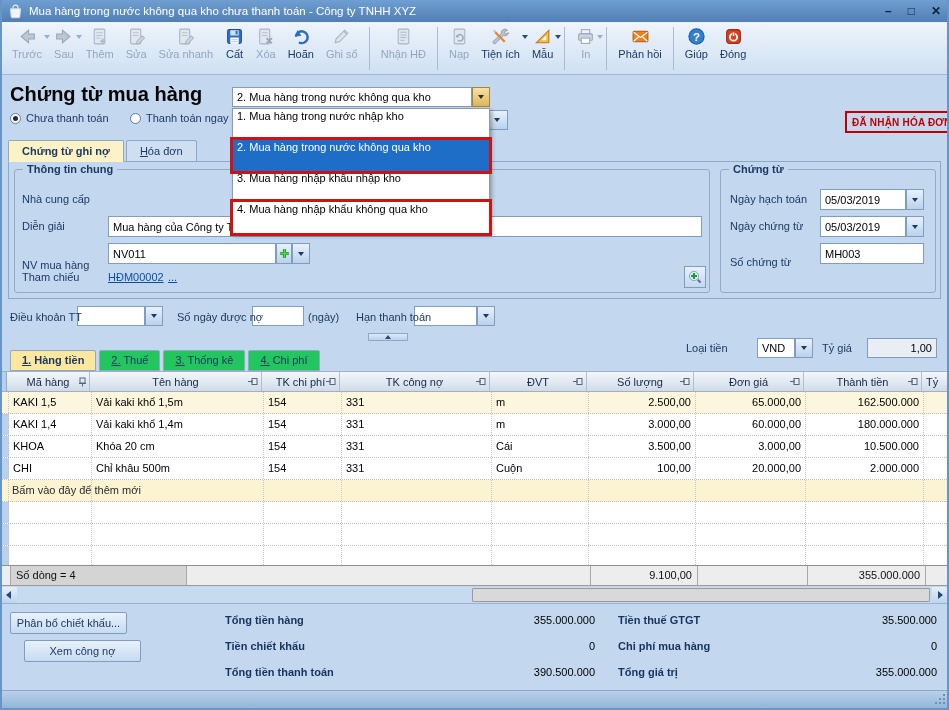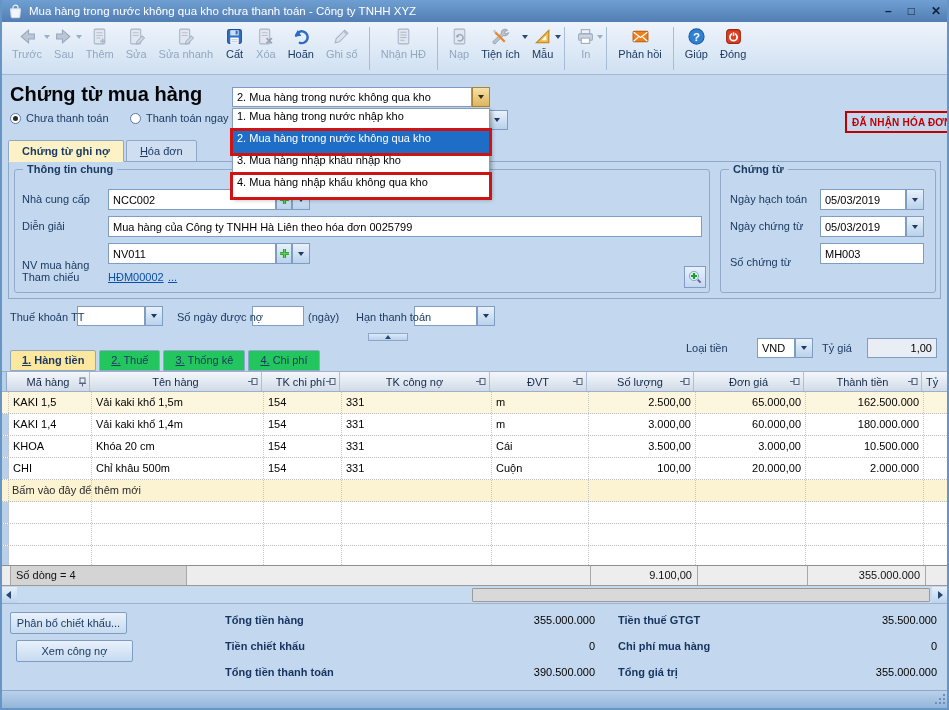--- a/index.html
+++ b/index.html
@@ -57,21 +57,21 @@
 
   .doctype-combo { left:232px; top:87px; width:258px; height:20px; z-index:2; }
   .combo2-btn { left:486px; top:110px; width:22px; height:20px; z-index:1; }
 
   .stamp { left:845px; top:111px; height:22px; padding:0 5px; display:flex; align-items:center;
     border:2px solid #c00000; color:#c00000; font-weight:bold; font-size:10px; letter-spacing:.2px;
     white-space:nowrap; z-index:2; }
 
   .dropdown-list { left:232px; top:108px; width:258px; background:#fff; border:1px solid #8a9cb4;
     z-index:30; box-shadow:2px 2px 4px rgba(0,0,0,.3); }
-  .dd-item { height:22px; line-height:14px; padding:0 4px; font-size:11px; color:#000; white-space:nowrap; }
+  .dd-item { height:31px; line-height:14px; padding:0 4px; font-size:11px; color:#000; white-space:nowrap; }
   .dd-item.selected { background:#1e6ec8; color:#fff; }
   .dd-item.red-box { box-shadow:0 0 0 3px #cf1212; position:relative; z-index:2; }
 
   
   .main-tabs { left:8px; top:140px; display:flex; z-index:3; }
   .main-tab { display:block; padding:0 13px; line-height:20px; height:22px; border:1px solid #8fa8c8;
     background:#cfdff1; color:#1c3a63; margin-right:2px; border-radius:2px 2px 0 0; }
   .main-tab.active { background:#fdf2c6; font-weight:bold; border-bottom:1px solid #fdf2c6; }
   .main-tab.accel::first-letter { text-decoration:underline; }
   .tab-panel { left:8px; top:161px; width:933px; height:138px; border:1px solid #8fa8c8; z-index:1; }
@@ -335,32 +335,20 @@
   <div class="abs main-tabs">
       <span class="main-tab active">Chứng từ ghi nợ</span>
       <span class="main-tab accel">Hóa đơn</span>
     </div>
   <div class="abs tab-panel"></div>
 
   <div class="abs fs" style="left:14px;top:169px;width:696px;height:124px">
     <span class="fs-legend">Thông tin chung</span>
   </div>
   <span class="abs lbl" style="left:22px;top:193px">Nhà cung cấp</span>
-  <div class="abs combo" style="left:108px;top:189px;width:202px;height:21px">
-    <input class="txt-input" value="NCC002" style="">
-    <span class="plus-btn">
-      <svg width="11" height="11" viewBox="0 0 12 12">
-          <path d="M6 1.2 v9.6 M1.2 6 h9.6" stroke="#1f9e1f" stroke-width="3.4"></path>
-          <path d="M6 1.2 v9.6 M1.2 6 h9.6" stroke="#63ca63" stroke-width="1.4"></path>
-        </svg>
-    </span>
-    <span class="cbtn">
-        <span class="car"></span>
-      </span>
-  </div>
   <span class="abs lbl" style="left:22px;top:220px">Diễn giải</span>
   <div class="abs" style="left:108px;top:216px;width:594px;height:21px">
     <input class="txt-input" value="Mua hàng của Công ty TNHH Hà Liên theo hóa đơn 0025799" style="">
   </div>
   <span class="abs lbl" style="left:22px;top:259px">NV mua hàng</span>
   <div class="abs combo" style="left:108px;top:243px;width:202px;height:21px">
     <input class="txt-input" value="NV011" style="">
     <span class="plus-btn">
       <svg width="11" height="11" viewBox="0 0 12 12">
           <path d="M6 1.2 v9.6 M1.2 6 h9.6" stroke="#1f9e1f" stroke-width="3.4"></path>
@@ -397,21 +385,21 @@
     <input class="txt-input" value="05/03/2019" style="">
     <span class="cbtn">
         <span class="car"></span>
       </span>
   </div>
   <span class="abs lbl" style="left:730px;top:256px">Số chứng từ</span>
   <div class="abs" style="left:820px;top:243px;width:104px;height:21px">
     <input class="txt-input" value="MH003" style="">
   </div>
 
-  <span class="abs lbl" style="left:10px;top:311px">Thuế khoản TT</span>
+  <span class="abs lbl" style="left:10px;top:311px">Điều khoản TT</span>
   <div class="abs combo" style="left:77px;top:306px;width:86px;height:20px">
     <input class="txt-input" value="" style="">
     <span class="cbtn">
         <span class="car"></span>
       </span>
   </div>
   <span class="abs lbl" style="left:177px;top:311px">Số ngày được nợ</span>
   <div class="abs" style="left:252px;top:306px;width:52px;height:20px">
     <input class="txt-input" value="" style="">
   </div>
@@ -646,21 +634,21 @@
     <span class="hs-arrow left">
         <span class="tri-l"></span>
       </span>
     <span class="hs-thumb"></span>
     <span class="hs-arrow right">
         <span class="tri-r"></span>
       </span>
   </div>
 
   <div class="abs action-btn" style="left:10px;top:612px">Phân bổ chiết khấu...</div>
-  <div class="abs action-btn" style="left:16px;top:640px">Xem công nợ</div>
+  <div class="abs action-btn" style="left:24px;top:640px">Xem công nợ</div>
 
   <div id="summary-area">
       <span class="abs sum-lbl" style="left: 225px; top: 614px;">Tổng tiền hàng</span>
       <span class="abs sum-val" style="left: 430px; top: 614px; width: 165px;">355.000.000</span>
       <span class="abs sum-lbl" style="left: 225px; top: 640px;">Tiền chiết khấu</span>
       <span class="abs sum-val" style="left: 430px; top: 640px; width: 165px;">0</span>
       <span class="abs sum-lbl" style="left: 225px; top: 666px;">Tổng tiền thanh toán</span>
       <span class="abs sum-val" style="left: 430px; top: 666px; width: 165px;">390.500.000</span>
       <span class="abs sum-lbl" style="left: 618px; top: 614px;">Tiền thuế GTGT</span>
       <span class="abs sum-val" style="left: 760px; top: 614px; width: 177px;">35.500.000</span>

